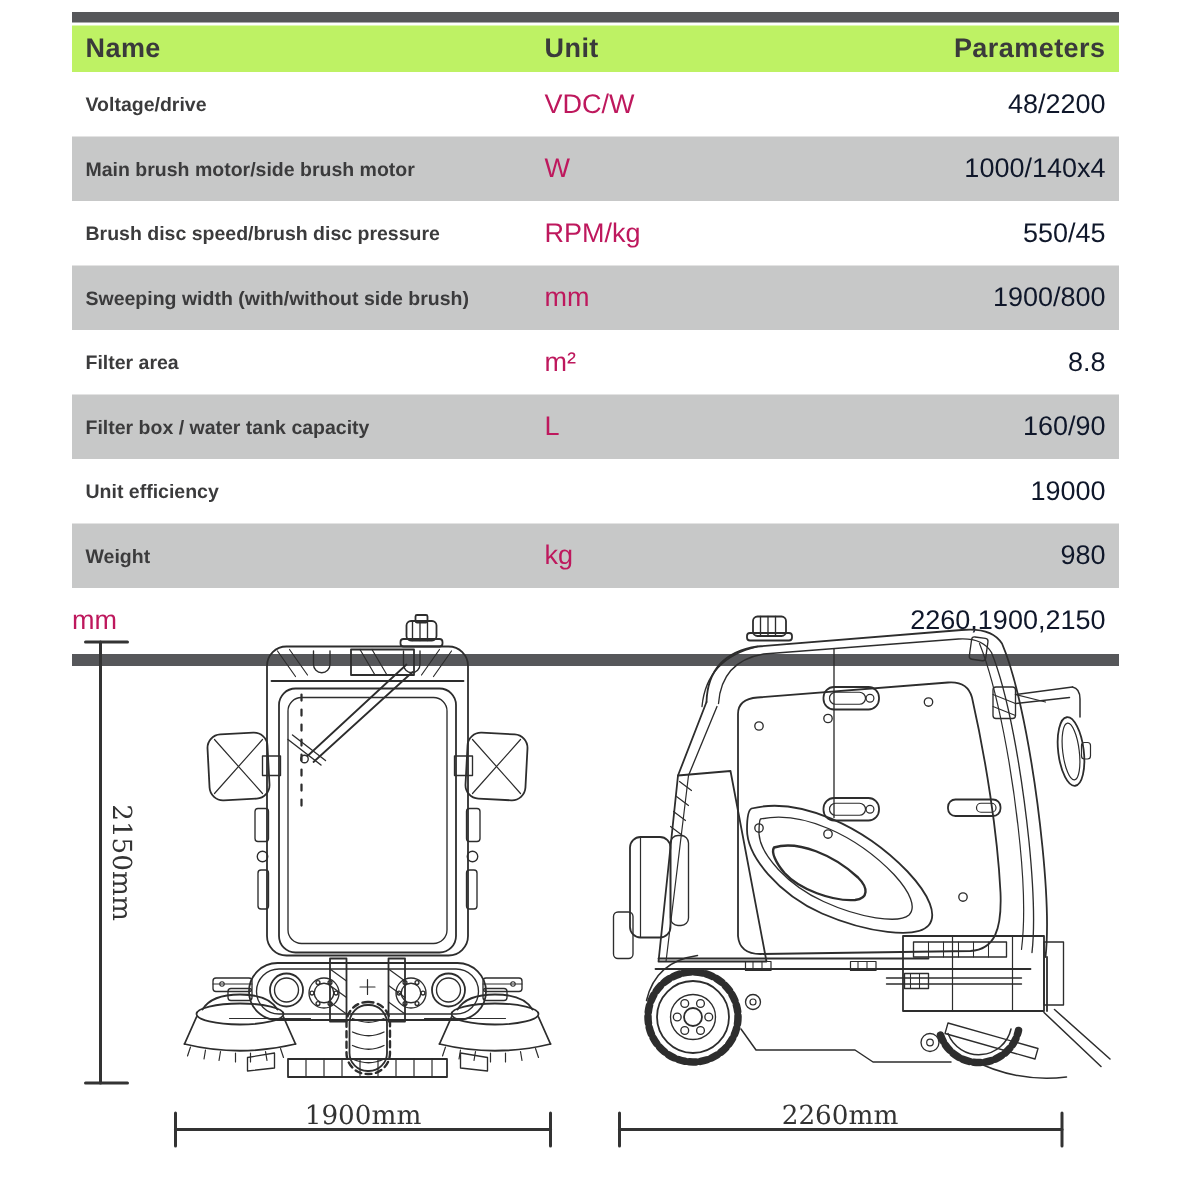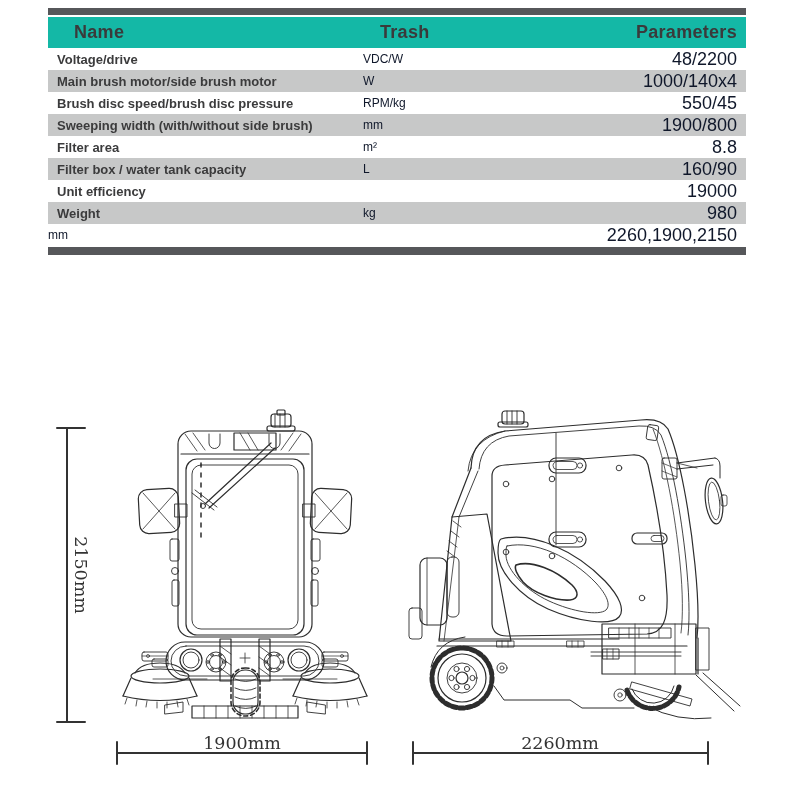--- a/index.html
+++ b/index.html
@@ -4,46 +4,46 @@
 <style>
   html,body{margin:0;padding:0;}
   body{width:800px;height:800px;background:#ffffff;font-family:"Liberation Sans",sans-serif;position:relative;overflow:hidden;}
   .page{position:absolute;inset:0;background:#fff;}
 
   
   .spec-table{position:absolute;left:48px;top:8px;width:698px;}
   .strip{height:7px;background:#56575a;}
   .strip.top{margin-bottom:2px;}
   .strip.bottom{margin-top:1px;height:8px;}
-  .thead{height:31px;display:flex;align-items:center;background:#14b8a6;
-         font-weight:bold;font-size:18px;color:#3a3a3b;letter-spacing:.3px;padding-left:17px;}
-  .row{height:22px;display:flex;align-items:center;background:#ffffff;}
+  .thead{height:31px;display:flex;align-items:center;background:#bef264;
+         font-weight:bold;font-size:18px;color:#3a3a3b;letter-spacing:.3px;}
+  .row{height:43px;display:flex;align-items:center;background:#ffffff;}
   .row:nth-child(even){background:#c7c8c8;}
   .col-name{width:315px;padding-left:9px;box-sizing:border-box;}
   .col-unit{width:250px;}
   .col-params{flex:1;text-align:right;padding-right:9px;}
   .row .col-name{font-weight:bold;font-size:13px;color:#3b3b3c;}
-  .row .col-unit{font-size:12px;color:#0f172a;}
+  .row .col-unit{font-size:18px;color:#be185d;}
   .row .col-params{font-size:18px;color:#0f172a;}
 
   
   .drawings{position:absolute;left:35px;top:405px;width:730px;height:390px;}
   svg{display:block;}
   .dim-text{font-family:"DejaVu Serif",serif;font-size:17.5px;fill:#333;}
 </style>
 </head>
 <body>
 
 <div class="page">
 
   <div class="spec-table">
     <div class="strip top"></div>
     <div class="thead">
       <div class="col-name">Name</div>
-      <div class="col-unit">Trash</div>
+      <div class="col-unit">Unit</div>
       <div class="col-params">Parameters</div>
     </div>
     <div>
       <div class="row">
         <div class="col-name">Voltage/drive</div>
         <div class="col-unit">VDC/W</div>
         <div class="col-params">48/2200</div>
       </div>
       <div class="row">
         <div class="col-name">Main brush motor/side brush motor</div>

